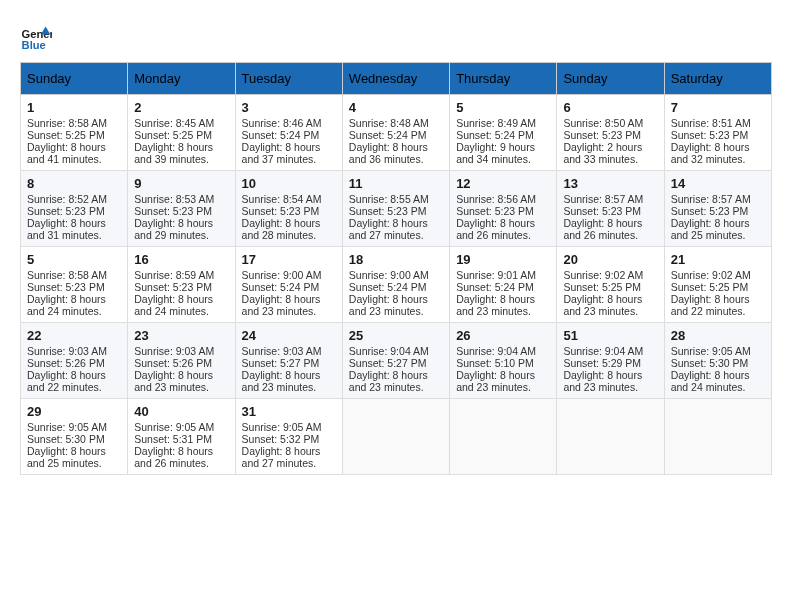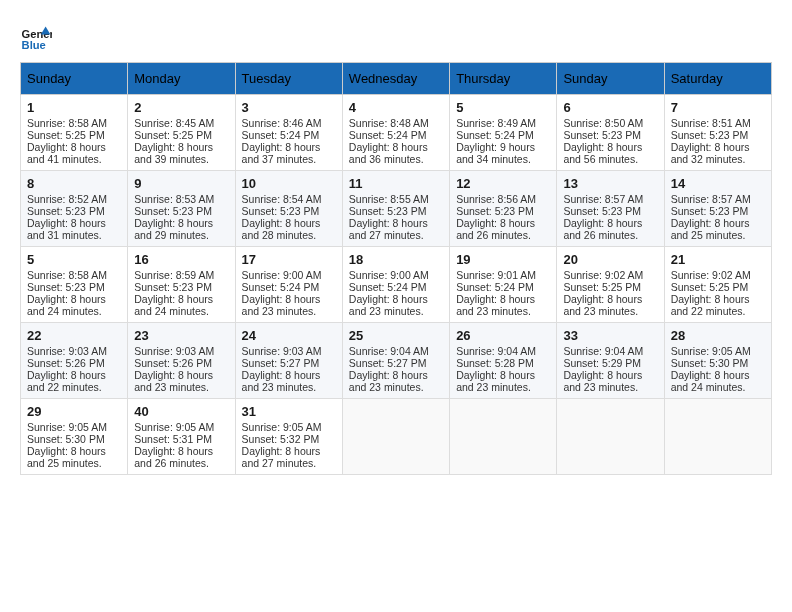--- a/index.html
+++ b/index.html
@@ -129,21 +129,21 @@
         <td>
             <span class="day-num">5</span>
             <span>Sunrise: 8:49 AM</span><br>
             <span>Sunset: 5:24 PM</span><br>
             <span>Daylight: 9 hours and 34 minutes.</span>
           </td>
         <td>
             <span class="day-num">6</span>
             <span>Sunrise: 8:50 AM</span><br>
             <span>Sunset: 5:23 PM</span><br>
-            <span>Daylight: 8 hours and 56 minutes.</span>
+            <span>Daylight: 2 hours and 33 minutes.</span>
           </td>
         <td>
             <span class="day-num">7</span>
             <span>Sunrise: 8:51 AM</span><br>
             <span>Sunset: 5:23 PM</span><br>
             <span>Daylight: 8 hours and 32 minutes.</span>
           </td>
       </tr>
       <tr>
         <td>
@@ -254,25 +254,25 @@
           </td>
         <td>
             <span class="day-num">25</span>
             <span>Sunrise: 9:04 AM</span><br>
             <span>Sunset: 5:27 PM</span><br>
             <span>Daylight: 8 hours and 23 minutes.</span>
           </td>
         <td>
             <span class="day-num">26</span>
             <span>Sunrise: 9:04 AM</span><br>
-            <span>Sunset: 5:28 PM</span><br>
-            <span>Daylight: 8 hours and 23 minutes.</span>
-          </td>
-        <td>
-            <span class="day-num">33</span>
+            <span>Sunset: 5:10 PM</span><br>
+            <span>Daylight: 8 hours and 23 minutes.</span>
+          </td>
+        <td>
+            <span class="day-num">51</span>
             <span>Sunrise: 9:04 AM</span><br>
             <span>Sunset: 5:29 PM</span><br>
             <span>Daylight: 8 hours and 23 minutes.</span>
           </td>
         <td>
             <span class="day-num">28</span>
             <span>Sunrise: 9:05 AM</span><br>
             <span>Sunset: 5:30 PM</span><br>
             <span>Daylight: 8 hours and 24 minutes.</span>
           </td>

